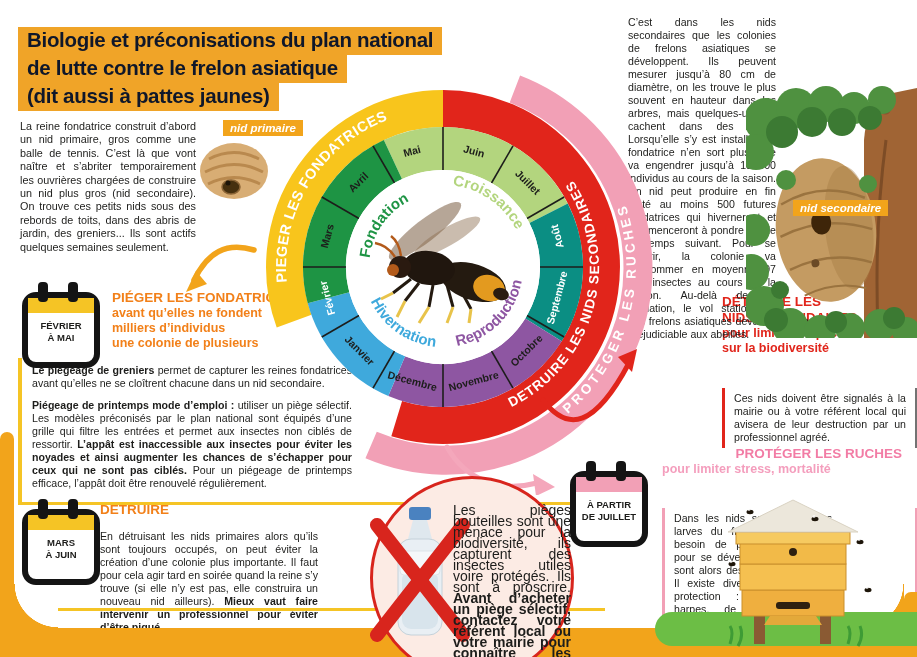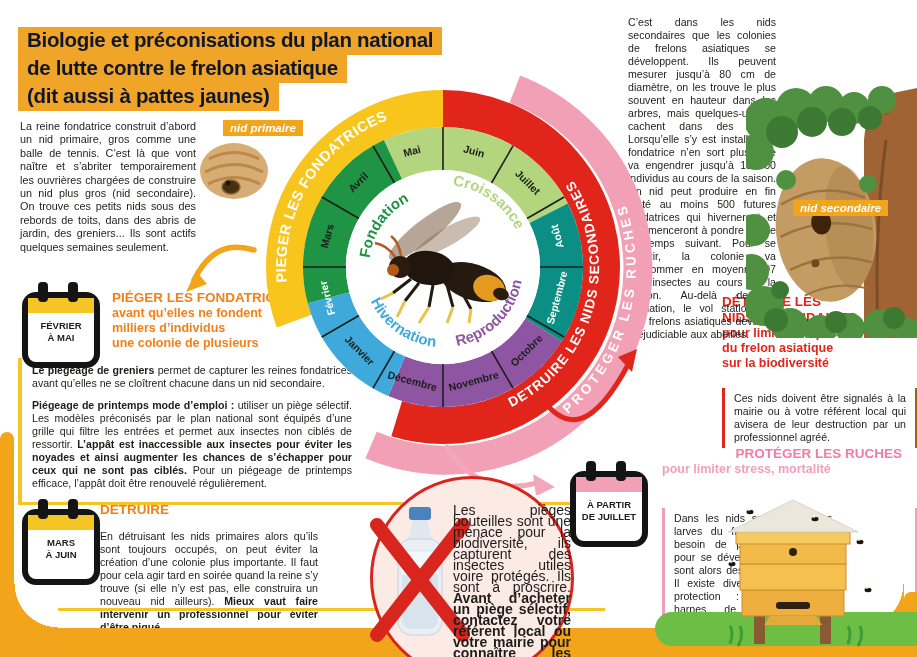--- a/index.html
+++ b/index.html
@@ -31,21 +31,21 @@
   .hdr-yellow{background:#F5C425;} .hdr-red{background:#E1251B;} .hdr-pink{background:#F2A0B6;}
 
   .sec-title{font-weight:800;font-size:13.5px;line-height:16px;}
   .sec-sub{font-weight:700;font-size:12.5px;line-height:15px;}
   .c-orange{color:#F28019;} .c-red{color:#E1251B;} .c-pink{color:#F27CA5;text-align:right;} .c-pinklight{color:#F49EBD;}
 
   
   #spring-box{left:18px;top:358px;width:562px;border-left:4px solid #F5C425;
     border-bottom:3px solid #F5C425;padding:6px 0 12px 10px;z-index:1;}
   #spring-box p{margin:0 0 9px 0;width:320px;}
-  #red-box{left:722px;top:388px;width:172px;border-left:3px solid #E1251B;border-right:3px solid #a16207;
+  #red-box{left:722px;top:388px;width:172px;border-left:3px solid #E1251B;border-right:3px solid #737373;
     padding:4px 9px;z-index:1;}
   #pink-box{left:662px;top:508px;width:232px;border-left:3px solid #F2A0B6;border-right:3px solid #F2A0B6;
     border-bottom:3px solid #F2A0B6;padding:4px 9px 8px 9px;z-index:1;}
   #pink-box .inner{width:158px;}
 
   
   #warn-circle{left:370px;top:476px;width:198px;height:198px;border-radius:50%;
     background:#FCEBE4;border:3px solid #D8251D;z-index:5;}
   #warn-text{position:absolute;left:80px;top:26px;width:118px;font-size:14px;line-height:11px;text-align:justify;}
 
@@ -299,21 +299,20 @@
     </svg>
     <div id="warn-text">
       <span>Les pièges bouteilles sont une menace pour la biodiversité, ils capturent des insectes utiles voire protégés. Ils sont à proscrire. </span><b>Avant d’acheter un piège sélectif, contactez votre référent local ou votre mairie pour connaître les pièges autorisés et savoir où les trouver.</b>
     </div>
   </div>
 
   <div class="abs" style="left:722px;top:294px;width:190px;">
     <div class="sec-title c-red">DÉTRUIRE LES</div>
     <div class="sec-title c-red">NIDS SECONDAIRES</div>
     <div class="sec-sub c-red">pour limiter l’impact</div>
-    <div class="sec-sub c-red">du frelon asiatique</div>
     <div class="sec-sub c-red">sur la biodiversité</div>
   </div>
   <div class="abs txt" id="red-box">Ces nids doivent être signalés à la mairie ou à votre référent local qui avisera de leur destruction par un professionnel agréé.</div>
 
   <div class="abs cal" style="left:570px;top:471px;">
     <div class="hdr hdr-pink"></div>
     <div class="peg p1"></div>
     <div class="peg p2"></div>
     <div class="dates">
       <div>À PARTIR</div>

